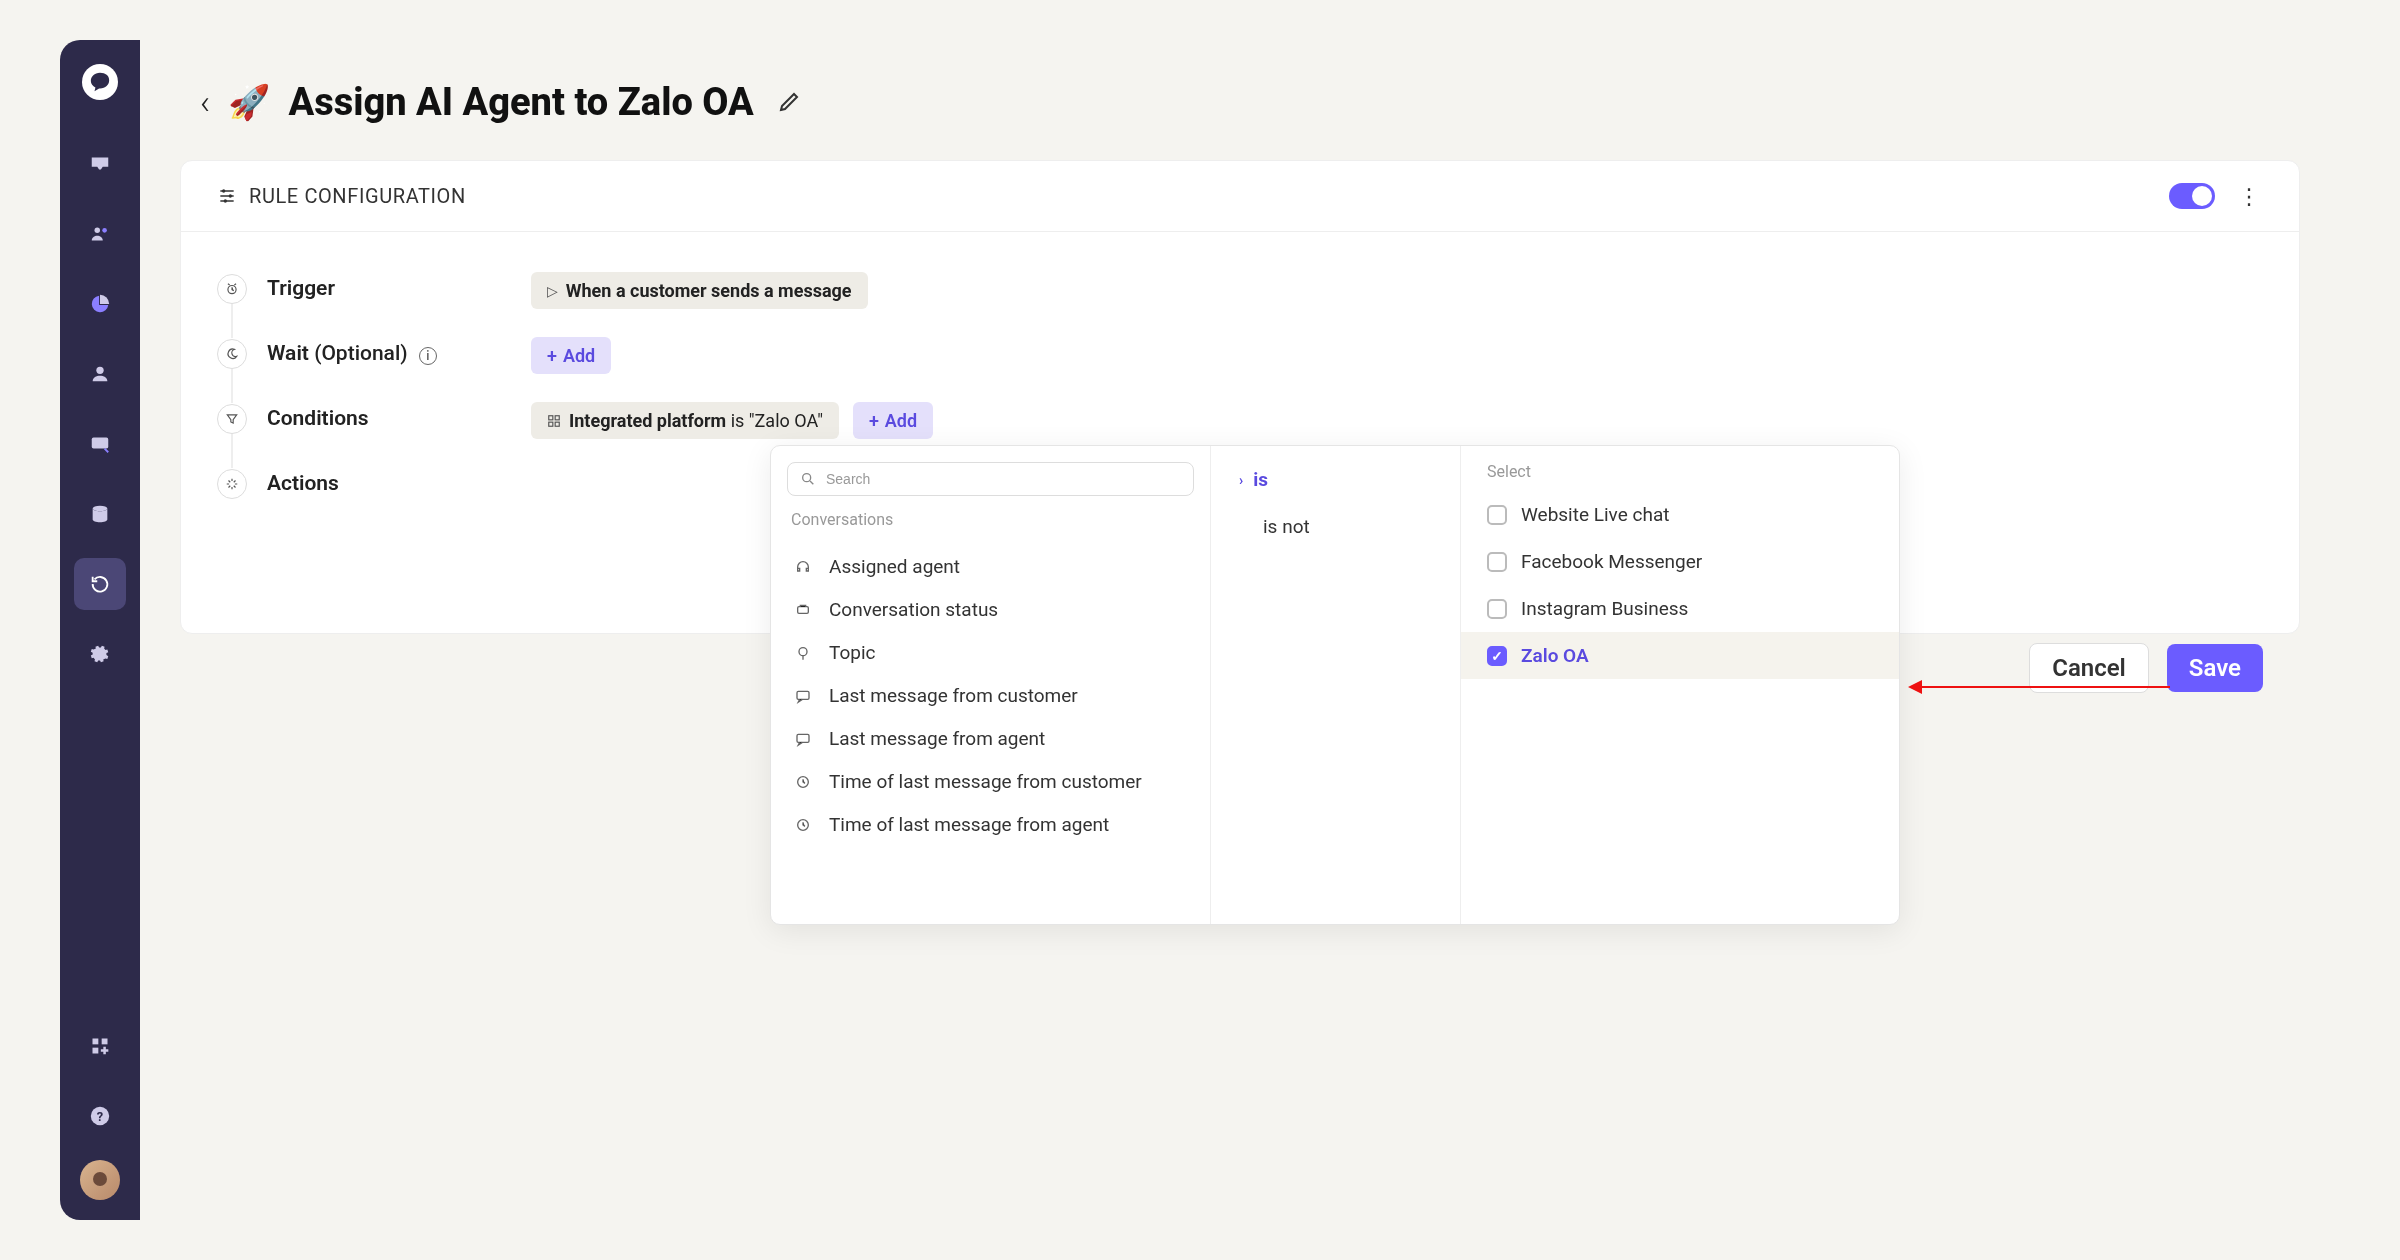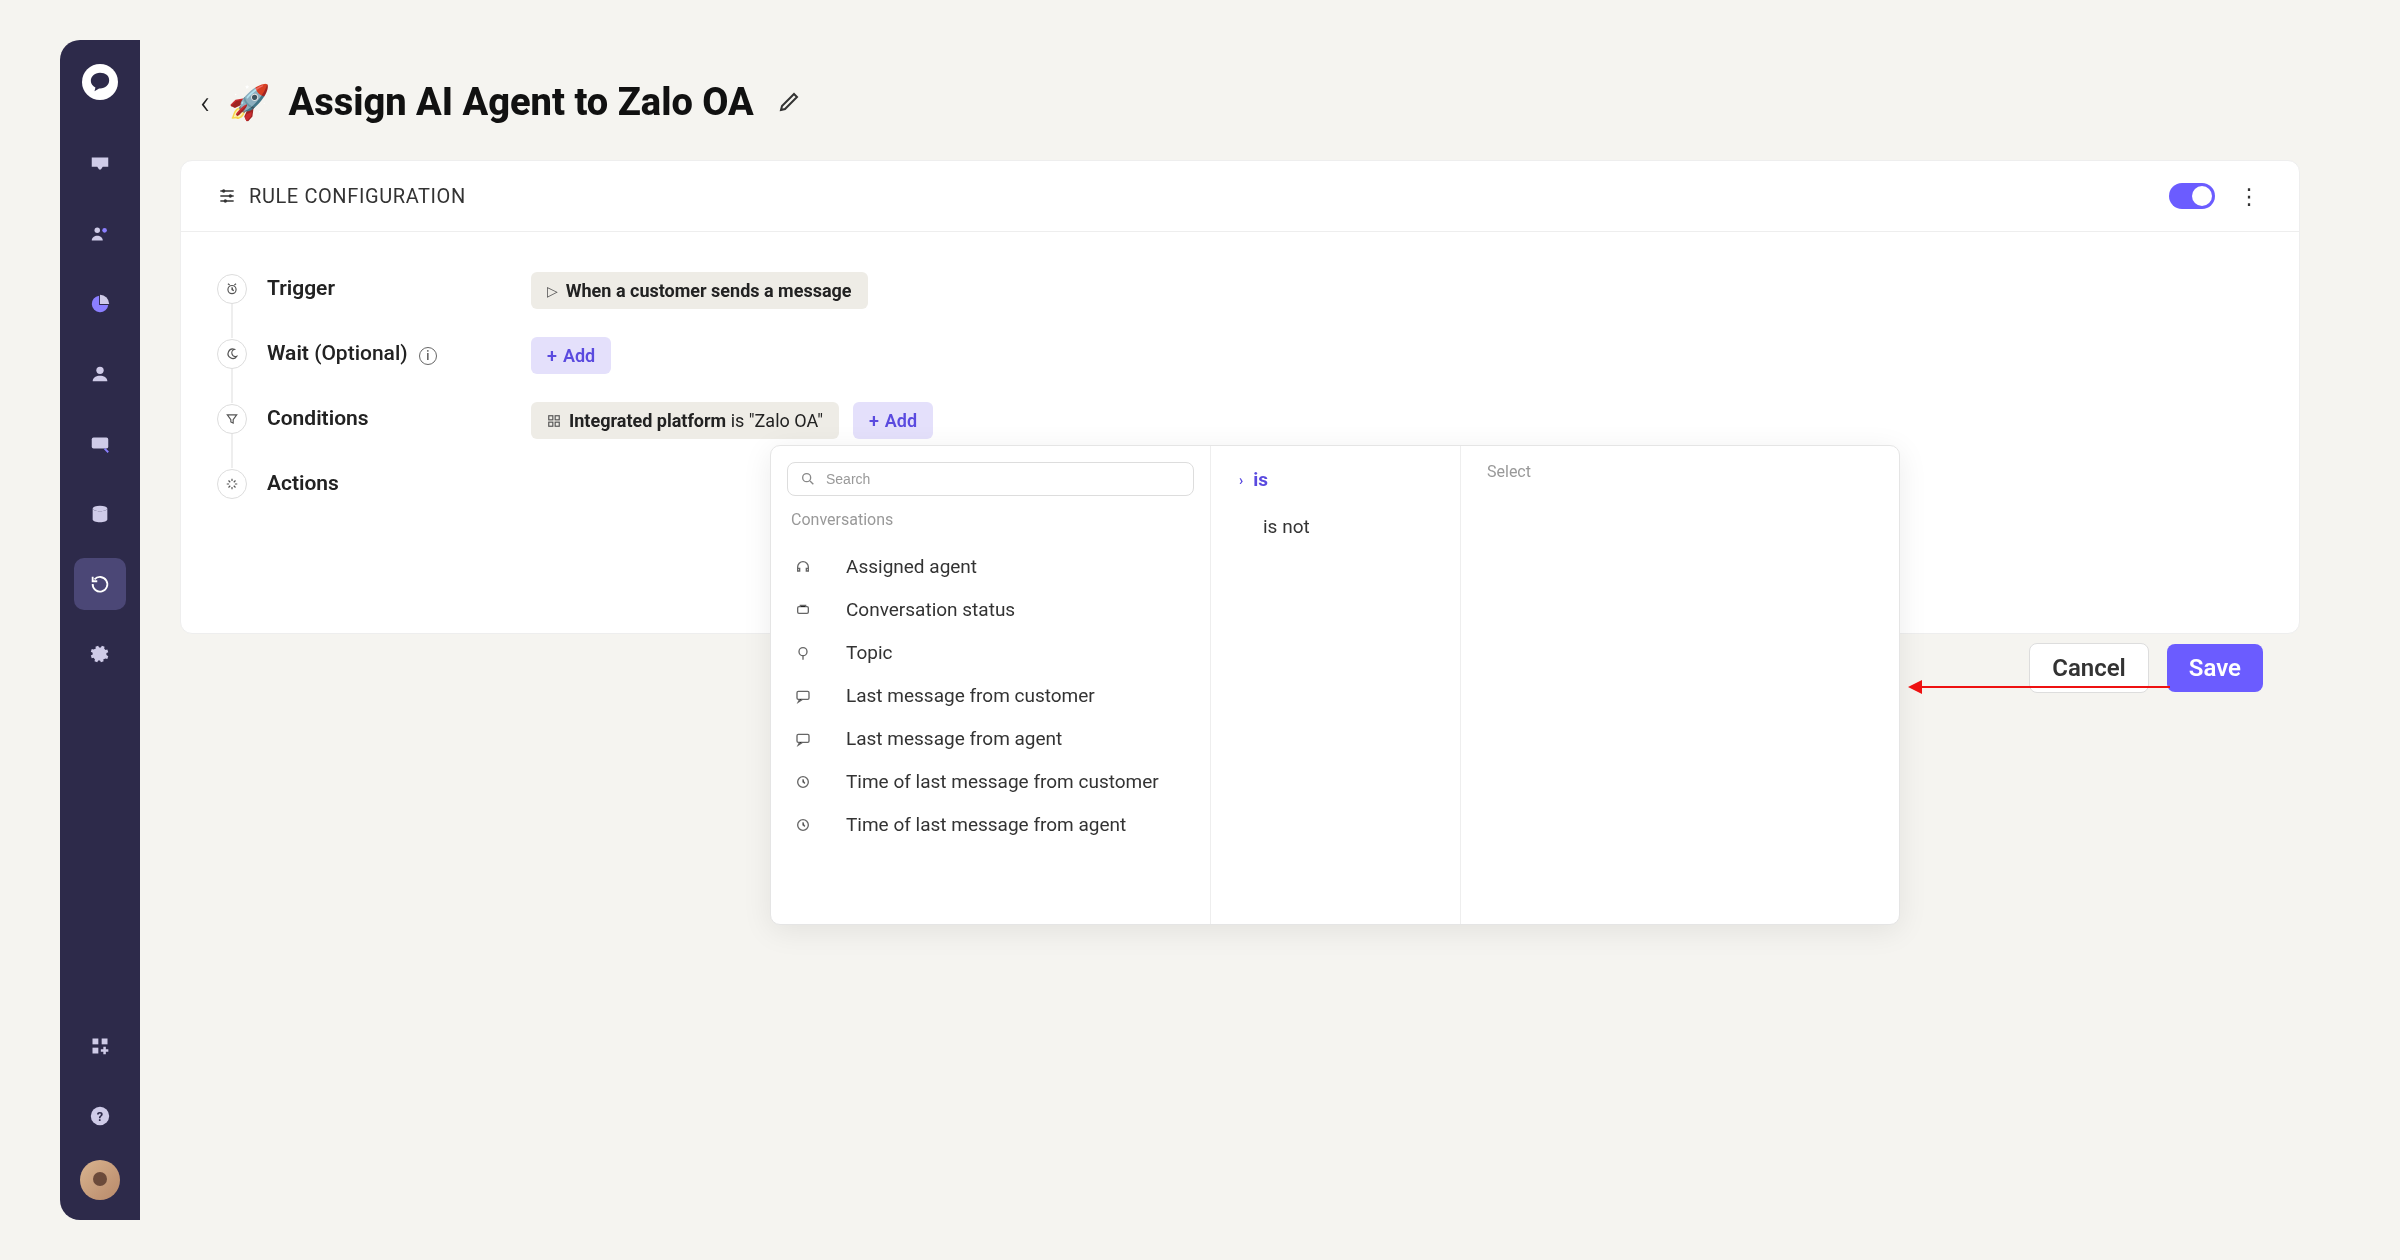--- a/index.html
+++ b/index.html
@@ -186,21 +186,21 @@
 .col3{flex:1;padding:10px 0;}
 .search-wrap{
   border:1px solid #ddd;border-radius:8px;display:flex;align-items:center;gap:10px;
   padding:8px 12px;margin-bottom:14px;
 }
 .search-wrap input{border:none;outline:none;font-size:14px;flex:1;color:#333;background:transparent;}
 .search-wrap input::placeholder{color:#999;}
 .search-icon{color:#888;font-size:16px;}
 .group-label{font-size:16px;color:#999;margin:6px 4px 16px 4px;}
 .field-item{
-  display:flex;align-items:center;gap:29px;padding:10px 8px;border-radius:6px;
+  display:flex;align-items:center;gap:12px;padding:10px 8px;border-radius:6px;
   font-size:19px;color:#333;cursor:pointer;
 }
 .field-item .fi-icon{width:22px;text-align:center;color:#666;font-size:16px;}
 .op-item{
   padding:12px 28px;font-size:19px;color:#333;cursor:pointer;display:flex;align-items:center;gap:10px;
 }
 .op-item.sel{color:#5a4adf;font-weight:700;}
 .op-item .chev{color:#5a4adf;font-size:14px;}
 .select-header{font-size:16px;color:#999;padding:6px 26px 10px 26px;}
 .sel-item{
@@ -497,18 +497,38 @@
               <span>is</span>
             </div>
             <div class="op-item">
               <span style="width:14px;display:inline-block"></span>
               <span>is not</span>
             </div>
           </div>
       </div>
       <div class="picker-col col3">
         <div class="select-header">Select</div>
+        <div id="opts-list">
+            <div class="sel-item">
+              <span class="check"></span>
+              <span>Website Live chat</span>
+            </div>
+            <div class="sel-item">
+              <span class="check"></span>
+              <span>Facebook Messenger</span>
+            </div>
+            <div class="sel-item">
+              <span class="check"></span>
+              <span>Instagram Business</span>
+            </div>
+            <div class="sel-item selected">
+              <span class="check">
+                <span class="checkmark">✓</span>
+              </span>
+              <span>Zalo OA</span>
+            </div>
+          </div>
       </div>
     </div>
 
     <div class="arrow"></div>
   </div>
 </div>
 
 </body></html>

